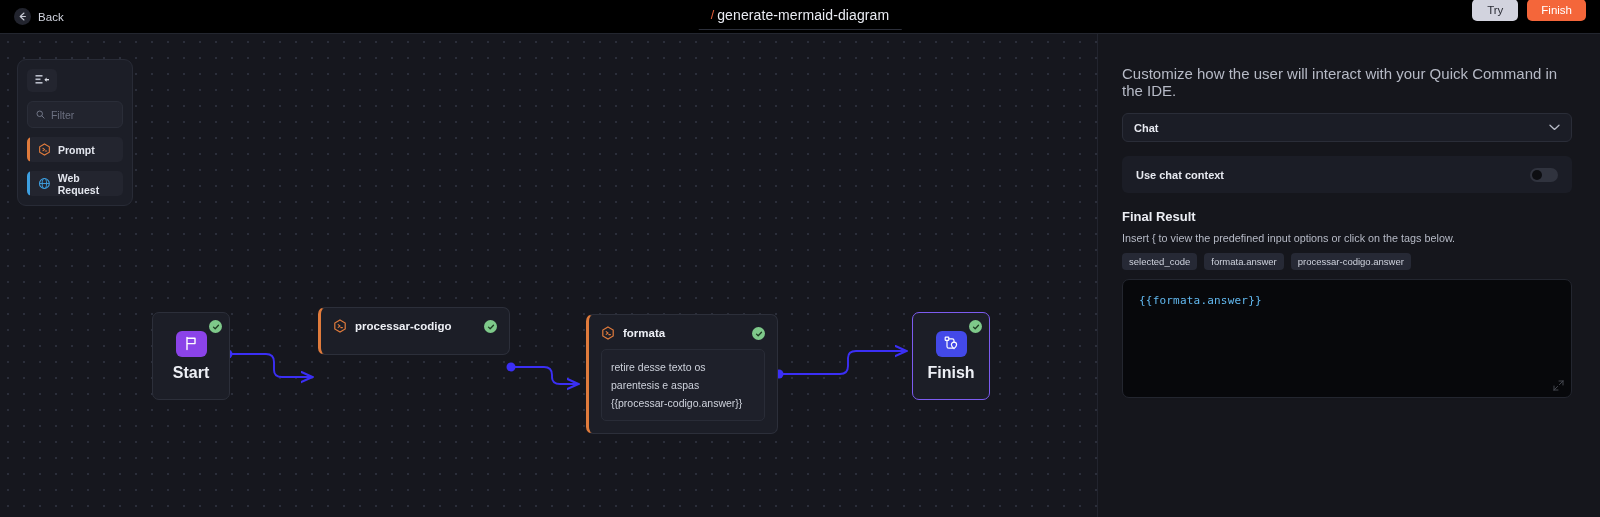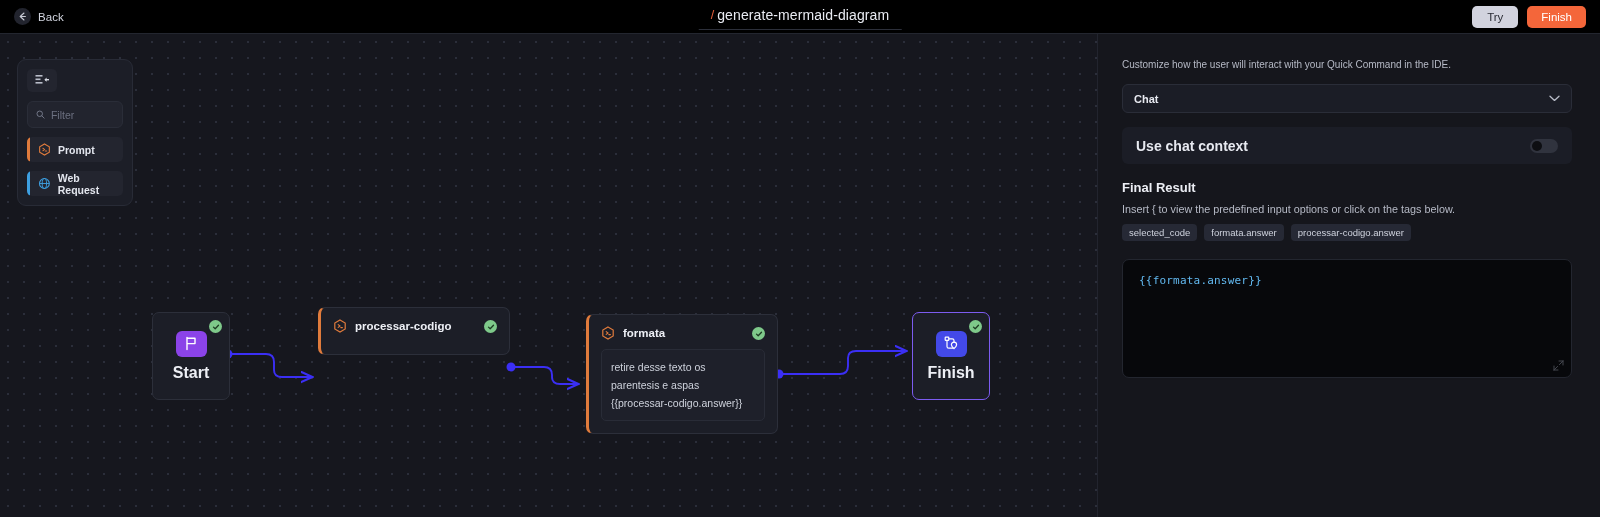--- a/index.html
+++ b/index.html
@@ -31,21 +31,21 @@
   .title-wrap {
     position: absolute; left: 50%; top: 3px; transform: translateX(-50%);
     display: flex; align-items: center; justify-content: center;
     padding: 4px 12px 6px 12px;
     border-bottom: 1px solid #2c2f3a;
   }
   .title-slash { color: #e8603c; font-size: 12.5px; font-weight: 400; margin-right: 3px; }
   .title-text { color: #e9ebf2; font-size: 14px; letter-spacing: .1px; }
 
   .topbar-actions {
-    position: absolute; right: 14px; top: 0; height: 34px;
+    position: absolute; right: 14px; top: 0; height: 20px;
     display: flex; align-items: center; gap: 9px;
   }
   .btn-try {
     background: #d2d3de; color: #2b2d36;
     font-size: 11.5px; padding: 5px 15px; border-radius: 5px;
     border: none; cursor: pointer; font-family: inherit;
   }
   .btn-finish {
     background: #f4663a; color: #ffffff;
     font-size: 11.5px; padding: 5px 14px; border-radius: 5px;
@@ -133,49 +133,49 @@
 
   .edge { position: absolute; left: 0; top: 0; pointer-events: none; }
 
   
   .sidebar {
     position: absolute; left: 1097px; top: 34px; width: 503px; height: 483px;
     background: #15161c; border-left: 1px solid #22242e;
     padding: 22px 28px 0 24px;
   }
   .sb-title { font-size: 16.5px; color: #f0f2f7; font-weight: bold; letter-spacing: .1px; }
-  .sb-sub { font-size: 10px; color: #b6bac6; margin-top: 3px; }
+  .sb-sub { font-size: 15px; color: #b6bac6; margin-top: 9px; }
   .sb-select {
     margin-top: 14px; height: 29px; border-radius: 6px;
     background: #1b1d26; border: 1px solid #2a2d38;
     display: flex; align-items: center; justify-content: space-between;
     padding: 0 11px; cursor: pointer;
   }
   .sb-select-val { font-size: 11px; color: #e7e9f0; font-weight: bold; }
   .sb-toggle-row {
     margin-top: 14px; height: 37px; border-radius: 6px;
     background: #1b1d26;
     display: flex; align-items: center; justify-content: space-between;
     padding: 0 14px;
   }
-  .sb-toggle-label { font-size: 14px; color: #e7e9f0; font-weight: bold; }
+  .sb-toggle-label { font-size: 11px; color: #e7e9f0; font-weight: bold; }
   .sb-toggle {
     width: 28px; height: 14px; border-radius: 8px; background: #30333e;
     display: flex; align-items: center; padding: 2px; cursor: pointer;
   }
   .sb-toggle-knob { width: 10px; height: 10px; border-radius: 50%; background: #0d0e12; }
   .sb-section-title { margin-top: 16px; font-size: 13px; color: #eceef4; font-weight: bold; }
   .sb-hint { margin-top: 8px; font-size: 10.8px; color: #b6bac6; }
   .sb-tags { margin-top: 9px; display: flex; gap: 7px; }
   .sb-tag {
     background: #262935; border-radius: 4px; padding: 3px 7px;
     font-size: 9.5px; color: #cfd3de; cursor: pointer;
   }
   .sb-editor {
-    margin-top: 18px; height: 119px; border-radius: 7px;
+    margin-top: 9px; height: 119px; border-radius: 7px;
     background: #07080b; border: 1px solid #23262f;
     padding: 14px 16px; position: relative;
   }
   .sb-code {
     font-family: "DejaVu Sans Mono", monospace;
     font-size: 11px; color: #62b9f0; letter-spacing: .2px;
   }
   .sb-resize { position: absolute; right: 7px; bottom: 6px; opacity: .45; cursor: nwse-resize; }
 </style>
 </head>

